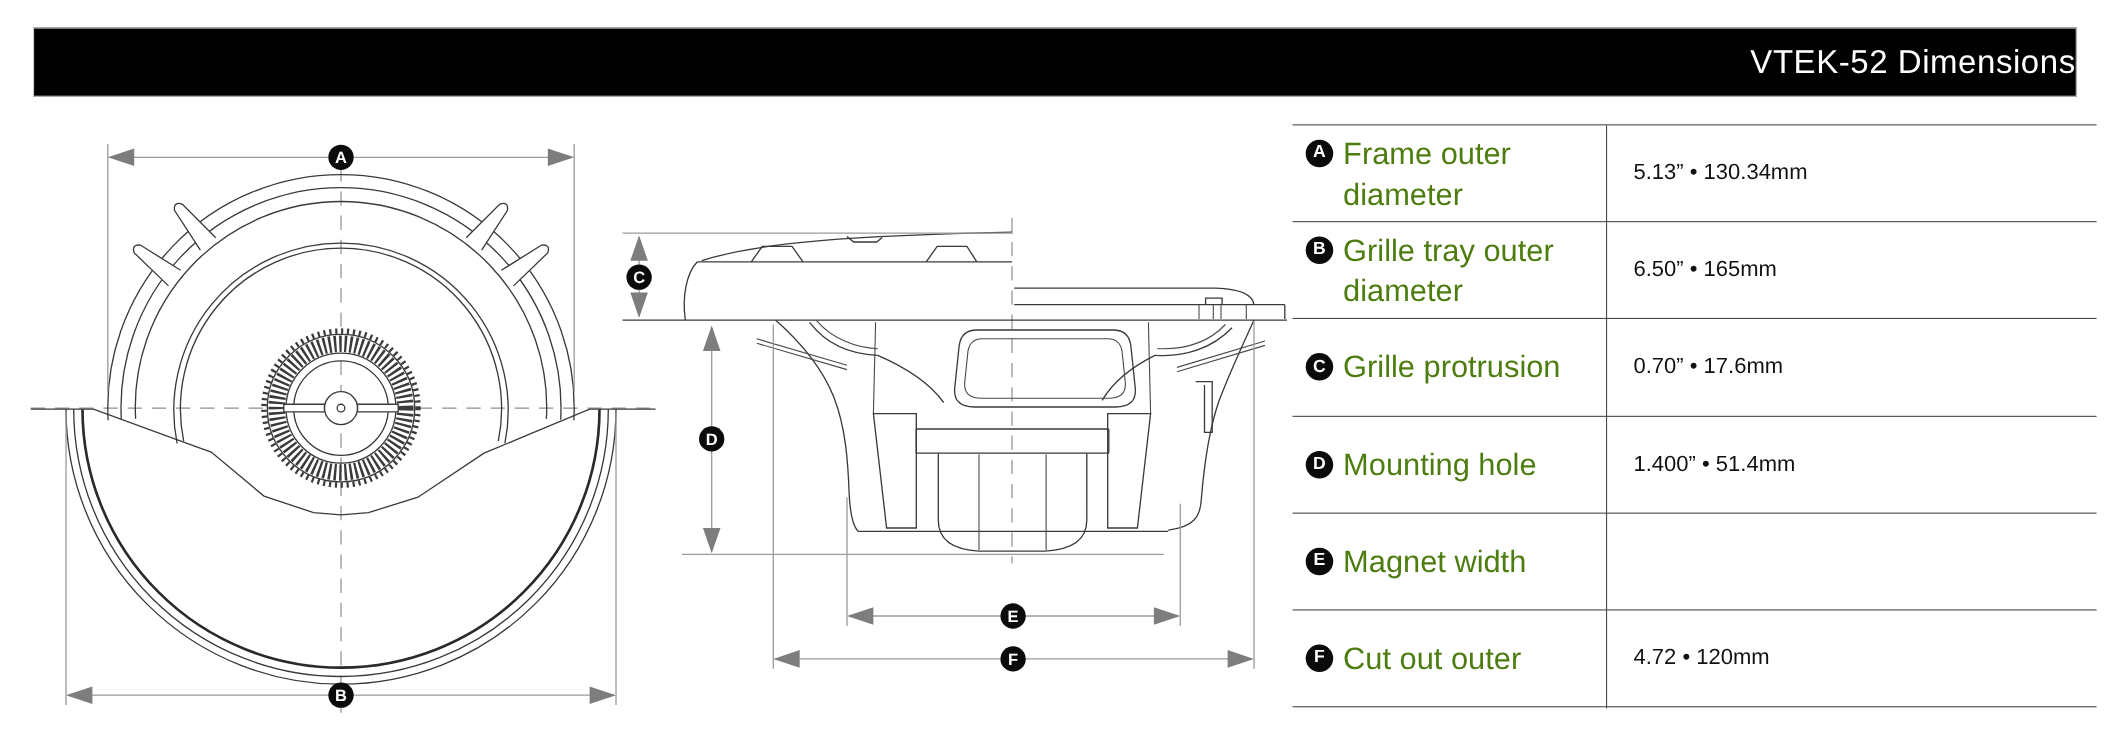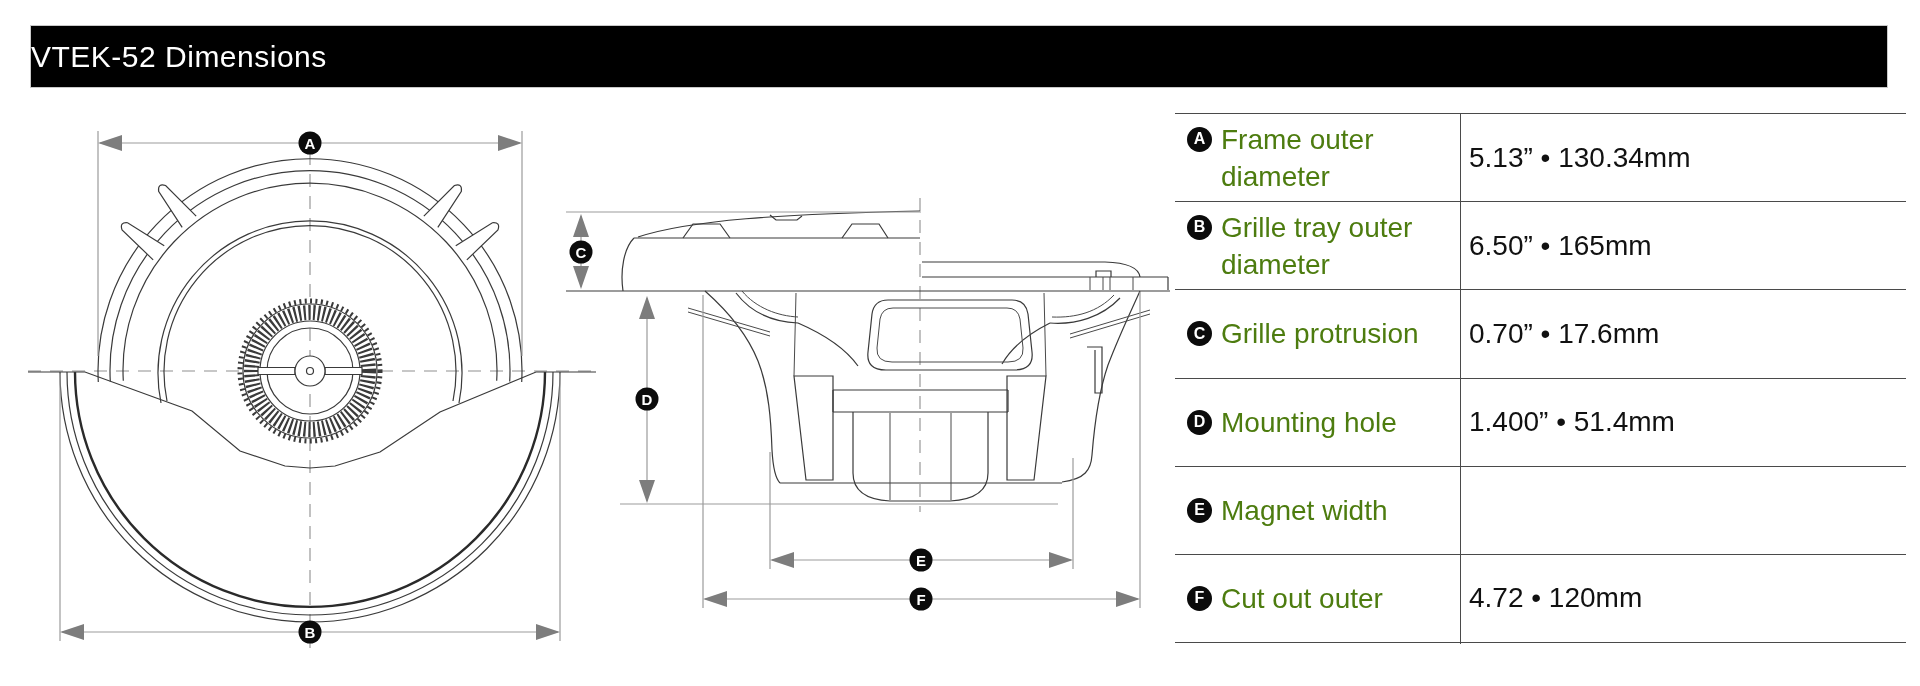--- a/index.html
+++ b/index.html
@@ -1,21 +1,21 @@
 <!DOCTYPE html>
 <html><head>
 <meta charset="utf-8">
 <style>
   html,body{margin:0;padding:0;background:#ffffff;width:1920px;height:686px;overflow:hidden;
     font-family:"Liberation Sans",sans-serif;}
   .stage{position:relative;width:1920px;height:686px;background:#fff;}
 
   
   .titlebar{position:absolute;left:30px;top:25px;width:1858px;height:63px;background:#000;
-    border:1px solid #c9c9c9;display:flex;align-items:center;justify-content:flex-start;box-sizing:border-box;}
+    border:1px solid #c9c9c9;display:flex;align-items:center;justify-content:flex-end;box-sizing:border-box;}
   .titlebar span{color:#fff;font-size:30px;font-weight:500;letter-spacing:.5px;}
 
   
   .drawing{position:absolute;left:0;top:0;}
   .ln{stroke:#3a3a3a;stroke-width:1.2;fill:none;}
   .lnth{stroke:#2a2a2a;stroke-width:2.4;fill:none;}
   .lnthin{stroke:#4a4a4a;stroke-width:1;fill:none;}
   .lnw{stroke:#3a3a3a;stroke-width:1.2;fill:#fff;}
   .dim{stroke:#9b9b9b;stroke-width:1.2;fill:none;}
   .cl{stroke:#8f8f8f;stroke-width:1.1;fill:none;stroke-dasharray:13 9;}
@@ -29,21 +29,21 @@
   .spec{position:absolute;left:1175px;top:113px;width:731px;height:530px;
     border-top:1px solid #4a4a4a;box-sizing:border-box;display:flex;flex-direction:column;}
   .spec .vdiv{position:absolute;left:285px;top:0;width:1px;height:530px;background:#4a4a4a;}
   .srow{flex:1 1 0;border-bottom:1px solid #4a4a4a;display:flex;align-items:stretch;box-sizing:border-box;}
   .clabel{width:285px;display:flex;align-items:center;padding-left:12px;box-sizing:border-box;}
   .lwrap{display:flex;align-items:flex-start;}
   .tbadge{width:25px;height:25px;border-radius:50%;background:#0b0b0b;color:#fff;
     font-size:16px;font-weight:bold;display:flex;align-items:center;justify-content:center;
     flex:0 0 auto;margin-top:6px;margin-right:9px;}
   .ltext{font-size:28px;line-height:37px;color:#4d7c0f;}
-  .cvalue{flex:1;display:flex;align-items:center;padding-left:9px;font-size:28px;color:#111;}
+  .cvalue{flex:1;display:flex;align-items:center;padding-left:25px;font-size:20px;color:#111;}
 </style>
 </head>
 <body>
 
 <div class="stage">
 
   <div class="titlebar">
     <span>VTEK-52 Dimensions</span>
   </div>
 

